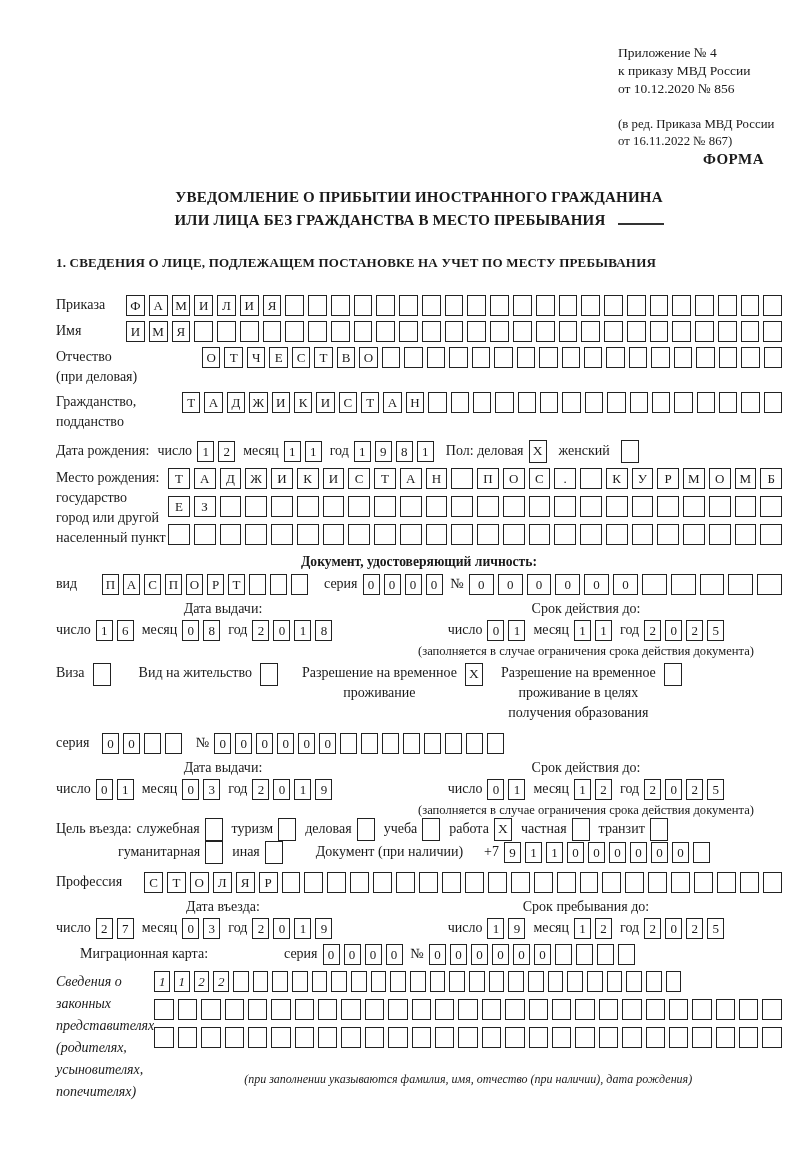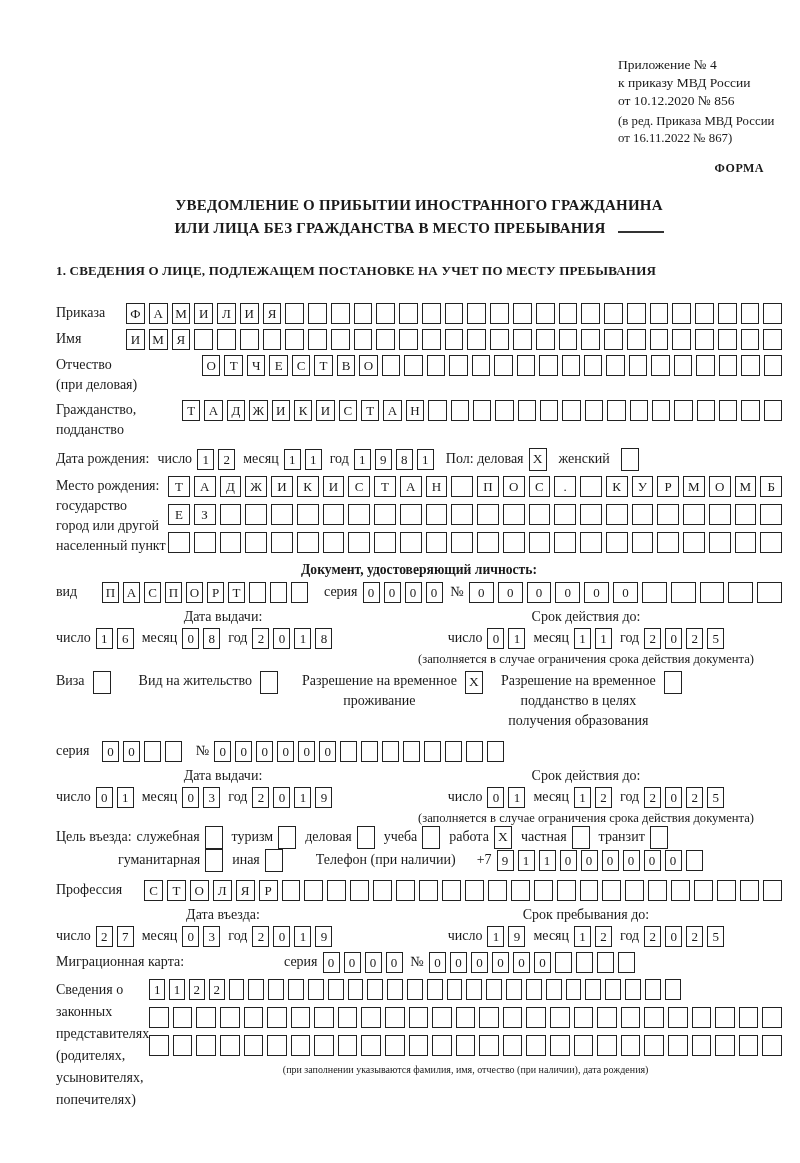--- a/index.html
+++ b/index.html
@@ -1,23 +1,23 @@
 <!DOCTYPE html>
 <html><head>
 <meta charset="utf-8">
 <style>
   html,body{margin:0;padding:0;background:#fff;}
   body{width:800px;height:1163px;overflow:hidden;color:#1a1a1a;
        font-family:"Liberation Serif","DejaVu Serif",serif;font-size:14px;}
-  .page{box-sizing:border-box;width:800px;height:1163px;padding:56px 18px 0 56px;position:relative;}
+  .page{box-sizing:border-box;width:800px;height:1163px;padding:44px 18px 0 56px;position:relative;}
 
   
   .appendix{margin-left:562px;line-height:1.32;font-size:13.5px;}
-  .appendix .edition{margin-top:4px;font-size:12.8px;}
-  .forma{text-align:right;padding-right:18px;font-weight:bold;font-size:12px;margin-top:14px;letter-spacing:.5px;}
+  .appendix .edition{margin-top:19px;font-size:12.8px;}
+  .forma{text-align:right;padding-right:18px;font-weight:bold;font-size:15px;margin-top:1px;letter-spacing:.5px;}
 
   
   .title{text-align:center;font-weight:bold;font-size:15px;line-height:1.55;margin-top:18px;letter-spacing:.2px;}
   .blank{display:inline-block;width:46px;border-bottom:2px solid #333;height:14px;margin-left:12px;}
 
   .sec1{font-weight:bold;font-size:13px;margin-top:22px;letter-spacing:.2px;}
 
   .rows{margin-top:24px;}
   .frow{display:flex;align-items:center;margin-bottom:5px;}
   .frow.top{align-items:flex-start;}
@@ -47,27 +47,27 @@
   .rvp-lines{margin-top:8px;line-height:1.65;}
   .opts{display:flex;align-items:flex-start;margin-top:4px;}
   .opt-lbl{line-height:20px;}
   .opt-lbl div{text-align:center;}
   .opts .chk{margin-left:8px;margin-right:14px;}
 
   .purline{display:flex;align-items:center;}
   .purline .plbl{margin-right:5px;}
   .purline .chk{margin-right:9px;}
 
-  .mig{display:flex;align-items:center;margin-top:5px;}
-
-  .guard{display:flex;align-items:flex-start;margin-top:6px;}
+  .mig{display:flex;align-items:center;margin-top:5px;text-align:center;}
+
+  .guard{display:flex;align-items:flex-start;margin-top:6px;font-style:italic;}
   .glabels{flex:0 0 92px;line-height:22px;}
   .gcells{flex:1;}
   .gcells .cells{margin-bottom:7px;}
-  .gnote{font-size:10px;text-align:center;margin-top:8px;}
+  .gnote{font-size:12px;text-align:center;margin-top:24px;}
 
   .doc-heading{text-align:center;font-weight:bold;font-size:13.6px;margin:6px 0 4px 0;}
 </style>
 </head>
 <body>
 
 <div class="page">
 
   <div class="appendix">
     <div>Приложение № 4</div>
@@ -439,21 +439,21 @@
       <span class="chk"></span>
       <span class="opt-lbl" style="margin-left:14px">Вид на жительство</span>
       <span class="chk"></span>
       <span class="opt-lbl" style="margin-left:10px">
         <div>Разрешение на временное</div>
         <div>проживание</div>
       </span>
       <span class="chk">X</span>
       <span class="opt-lbl" style="margin-left:4px">
         <div>Разрешение на временное</div>
-        <div>подданство в целях</div>
+        <div>проживание в целях</div>
         <div>получения образования</div>
       </span>
       <span class="chk" style="margin-right:0"></span>
     </div>
 
     <div class="frow" style="margin-top:10px">
       <span class="lbl" style="width:46px">серия</span>
       <span class="cellsf">
           <span class="cell">0</span>
           <span class="cell">0</span>
@@ -543,21 +543,21 @@
       <span class="chk"></span>
       <span class="plbl">транзит</span>
       <span class="chk" style="margin-right:0"></span>
     </div>
 
     <div class="purline" style="margin-left:62px">
       <span class="plbl">гуманитарная</span>
       <span class="chk"></span>
       <span class="plbl">иная</span>
       <span class="chk"></span>
-      <span class="plbl" style="margin-left:24px">Телефон (при наличии)</span>
+      <span class="plbl" style="margin-left:24px">Документ (при наличии)</span>
       <span class="plbl" style="margin-left:16px">+7</span>
       <span class="cellsf">
           <span class="cell">9</span>
           <span class="cell">1</span>
           <span class="cell">1</span>
           <span class="cell">0</span>
           <span class="cell">0</span>
           <span class="cell">0</span>
           <span class="cell">0</span>
           <span class="cell">0</span>

